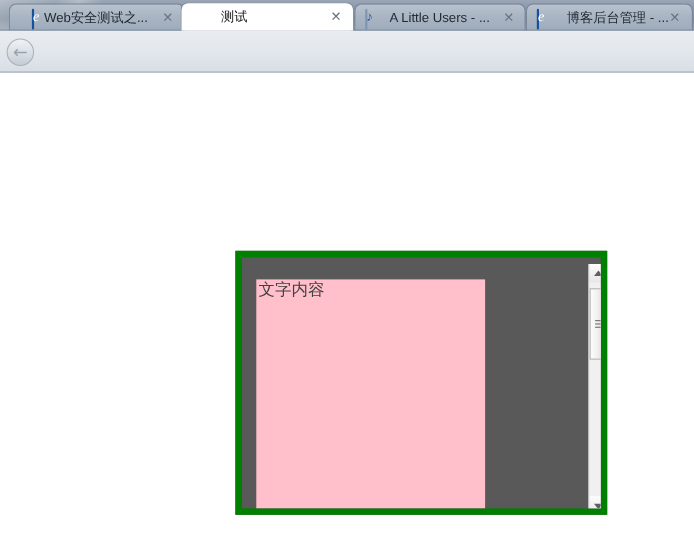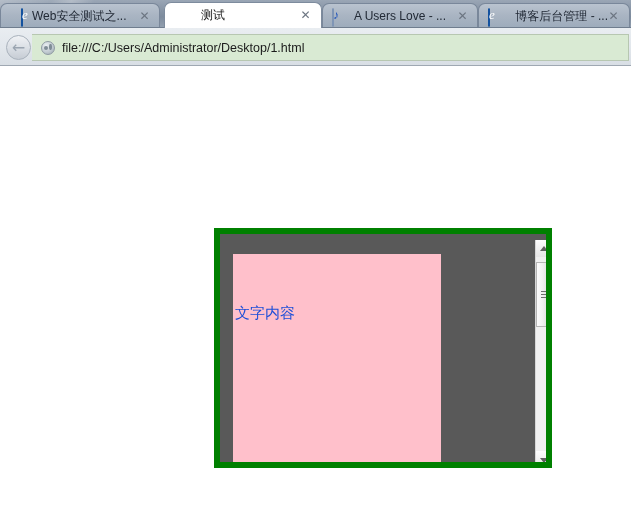--- a/index.html
+++ b/index.html
@@ -251,24 +251,23 @@
     left: 7px; top: 14px;
     width: 208px;
     height: 214px;
     background: #ffc0cb;
   }
   #content-text {
     position: absolute;
     left: 2px; top: 1px;
     font-size: 15px;
     line-height: 19px;
-    color: #1d4ed8;
-    font-family: Liberation Sans, sans-serif;
+    color: #404040;
+    font-family: Liberation Mono, monospace;
     white-space: nowrap;
-    margin-top: 48px;
   }
 
   
   #vertical-scrollbar {
     position: absolute;
     right: 0; top: 0;
     width: 17px;
     height: 228px;
     background: #f0f0f0;
     border-left: 1px solid #d7d7d7;
@@ -328,55 +327,51 @@
     background: #6e6e6e;
   }
 </style>
 </head>
 <body>
 
 <div id="browser-chrome">
 
   <div id="tab-strip">
 
-    <div class="tab inactive" id="tab-0" style="left:0; width:160px;padding-left:11px;">
+    <div class="tab inactive" id="tab-0" style="left:8px; width:160px;padding-left:11px;">
       <span class="tab-favicon fav-ie"></span>
       <span class="tab-title" style="left:31px; width:108px;">Web安全测试之...</span>
       <span class="tab-close" style="right:8px;">✕</span>
     </div>
 
     <div class="tab active" id="tab-1" style="left:164px; width:158px;">
       <span class="tab-title" style="left:12px; width:110px;margin-left:24px;">测试</span>
       <span class="tab-close" style="right:9px;">✕</span>
     </div>
 
     <div class="tab inactive" id="tab-2" style="left:322px; width:156px;">
       <span class="tab-favicon fav-music"></span>
-      <span class="tab-title" style="left:31px; width:104px;">A Users Love - ...</span>
+      <span class="tab-title" style="left:31px; width:104px;">A Little Users - ...</span>
       <span class="tab-close" style="right:8px;">✕</span>
     </div>
 
     <div class="tab inactive" id="tab-3" style="left:478px; width:152px;">
       <span class="tab-favicon fav-ie"></span>
       <span class="tab-title" style="left:31px; width:98px;text-align:right;">博客后台管理 - ...</span>
       <span class="tab-close" style="right:9px;">✕</span>
     </div>
 
   </div>
 
   <div id="nav-bar"></div>
 
   <div id="back-button">
     <span id="back-arrow-glyph">←</span>
   </div>
 
-  <div id="address-bar">
-    <span id="site-icon"></span>
-    <span id="url-text" title="file:///C:/Users/Administrator/Desktop/1.html">file:///C:/Users/Administrator/Desktop/1.html</span>
-  </div>
 
 </div>
 
 <div id="page-viewport">
 
   <div id="demo-box">
 
     <div id="scroll-host">
 
       <div id="pink-content">

